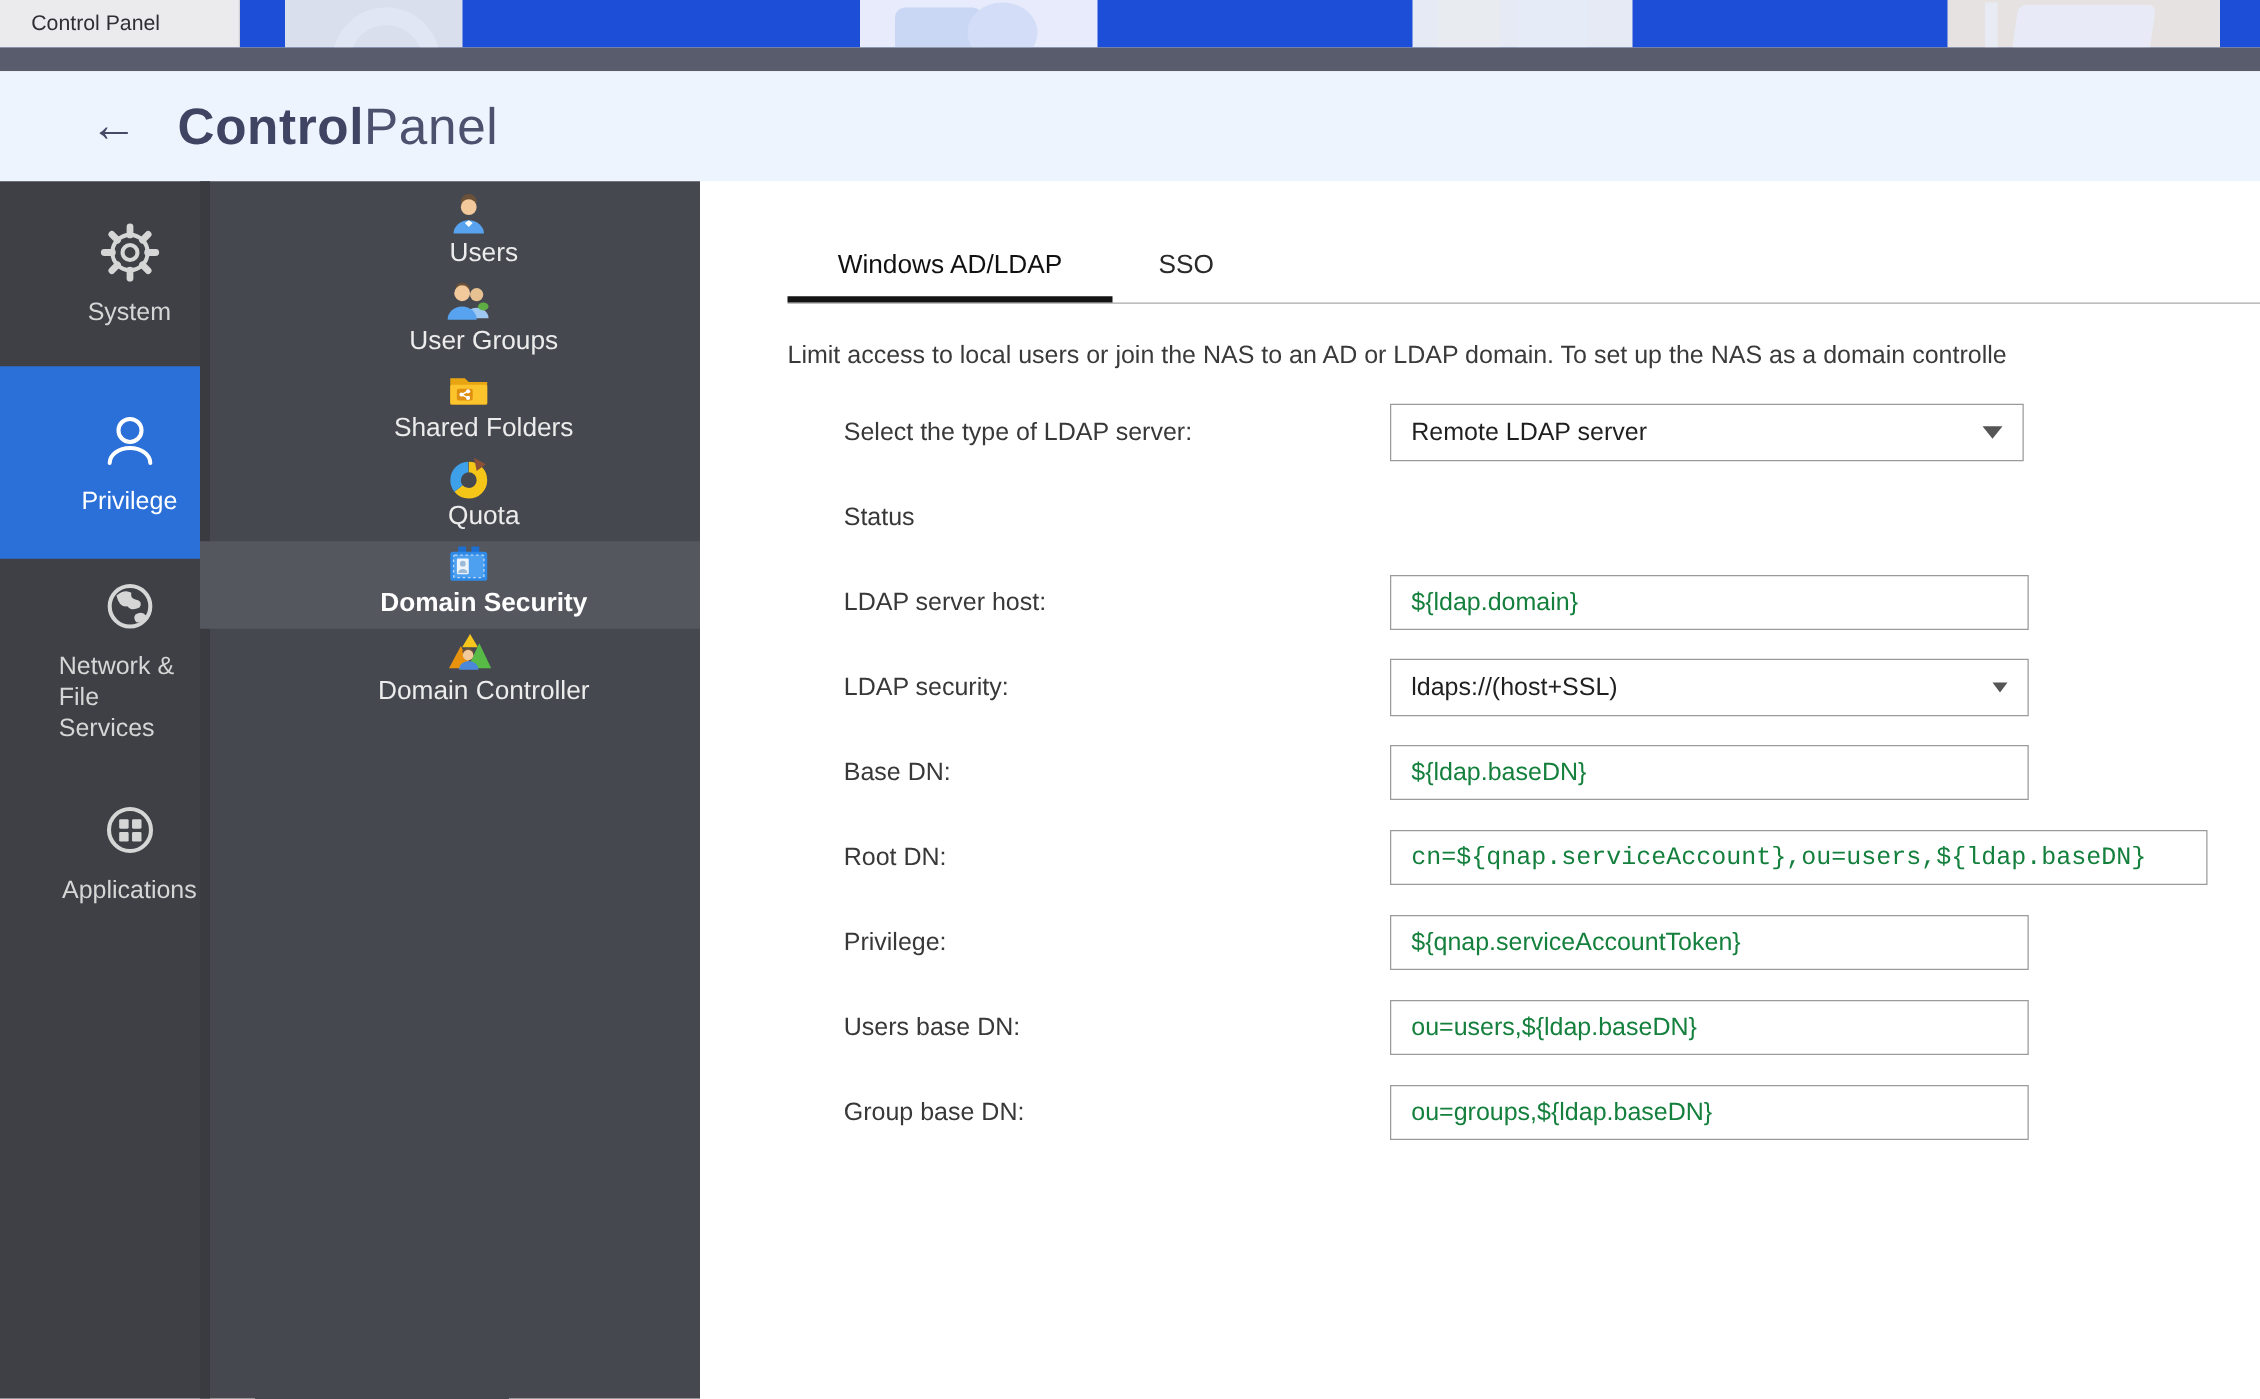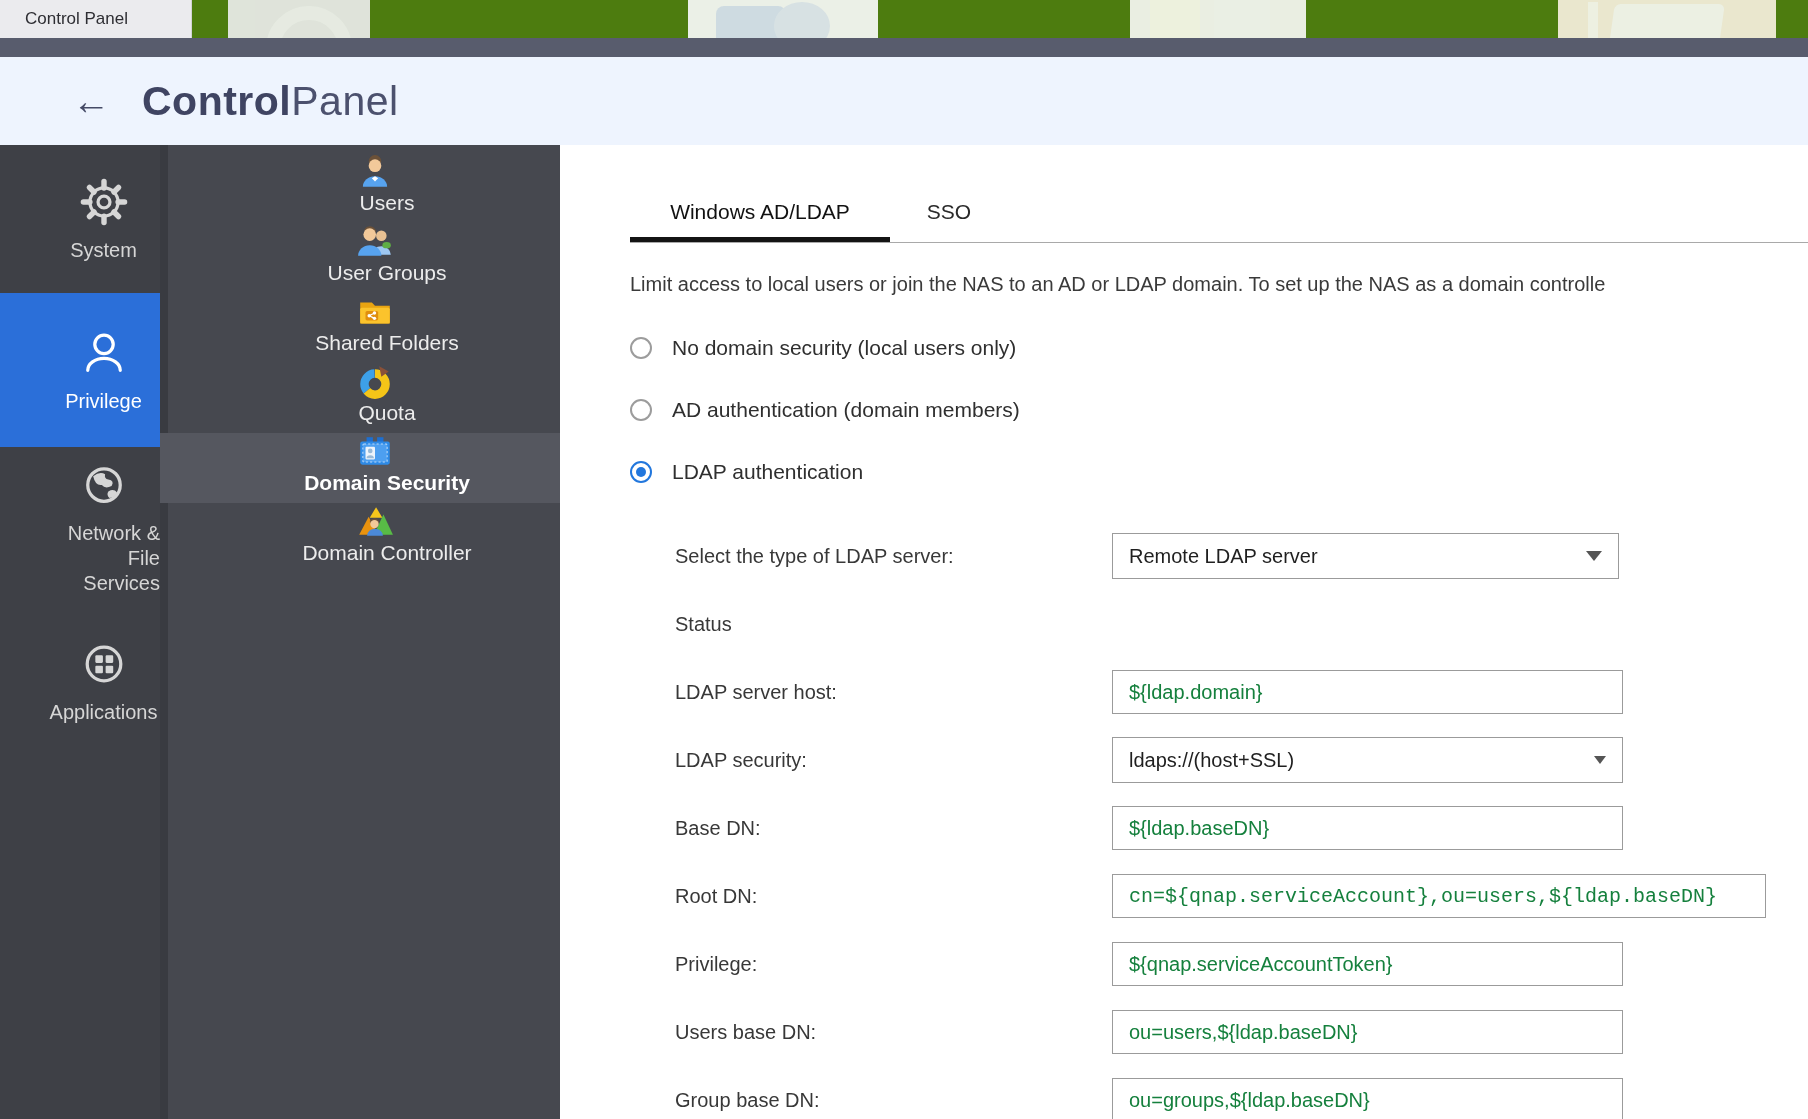--- a/index.html
+++ b/index.html
@@ -2,21 +2,21 @@
 <html><head>
 <meta charset="utf-8">
 <style>
   * { margin:0; padding:0; box-sizing:border-box; }
   html,body { width:1808px; height:1119px; overflow:hidden;
     font-family:"Liberation Sans", sans-serif; background:#fff; }
   .page { position:relative; width:1808px; height:1119px; overflow:hidden; }
 
   
   .desktop-strip { position:absolute; left:0; top:0; width:1808px; height:38px;
-    background:#4d7c0f; }
+    background:#1d4ed8; }
   .taskbar-tab { position:absolute; left:0; top:0; width:192px; height:38px;
     background:#ebebee; border-right:1px solid #d2d2d6; display:flex; align-items:center;
     padding-left:25px; font-size:17px; color:#2e2e33; }
   .ghost { position:absolute; top:0; height:38px; opacity:.9; overflow:hidden; }
   .ghost-gear { left:228px; width:142px; background:#efeff1; }
   .ghost-gear:before { content:""; position:absolute; left:38px; top:6px; width:58px; height:58px;
     border-radius:50%; border:14px solid #f7f7f8; }
   .ghost-docs { left:688px; width:190px; background:#fdfdff; }
   .ghost-docs:before { content:""; position:absolute; left:28px; top:6px; width:70px; height:44px;
     background:#dde6f8; border-radius:8px; }
@@ -41,21 +41,21 @@
   .app-title { margin-left:32px; font-size:41px; color:#3f4462; letter-spacing:.5px; }
   .app-title .bold { font-weight:700; }
   .app-title .light { font-weight:400; opacity:.92; }
 
   
   .body { position:absolute; left:0; top:145px; width:1808px; height:974px; display:flex; }
 
   
   .sidebar1 { width:160px; height:100%; background:#3e4046; flex:none; }
   .s1-item { width:100%; display:flex; flex-direction:column; align-items:center;
-    justify-content:center; color:#d6d6d6; cursor:pointer; text-align:right;padding-left:47px; }
+    justify-content:center; color:#d6d6d6; cursor:pointer; text-align:left;padding-left:47px; }
   .s1-item.selected { background:#2b6fd9; color:#ffffff; }
   .s1-icon { width:52px; height:52px; margin-bottom:10px; }
   .s1-icon svg { width:100%; height:100%; }
   .s1-label { font-size:20px; line-height:1.25; }
 
   
   .sidebar2 { width:400px; height:100%; background:#46484f; flex:none; position:relative;
     padding-top:8px; }
   .sidebar2:before { content:""; position:absolute; left:0; top:0; width:8px; height:100%;
     background:#393b41; }
@@ -265,34 +265,20 @@
         <div class="tab active">
           <span>Windows AD/LDAP</span>
         </div>
         <div class="tab inactive">
           <span>SSO</span>
         </div>
       </div>
 
       <div class="description">Limit access to local users or join the NAS to an AD or LDAP domain. To set up the NAS as a domain controlle</div>
 
-      <div class="radio-group">
-        <div class="radio-row">
-          <span class="radio"></span>
-          <span class="radio-label">No domain security (local users only)</span>
-        </div>
-        <div class="radio-row">
-          <span class="radio"></span>
-          <span class="radio-label">AD authentication (domain members)</span>
-        </div>
-        <div class="radio-row">
-          <span class="radio checked"></span>
-          <span class="radio-label">LDAP authentication</span>
-        </div>
-      </div>
 
       <div class="form">
 
         <div class="form-row">
           <span class="form-label">Select the type of LDAP server:</span>
           <div class="dropdown" style="width:507px">
             <span>Remote LDAP server</span>
             <span class="dd-arrow"></span>
           </div>
         </div>

